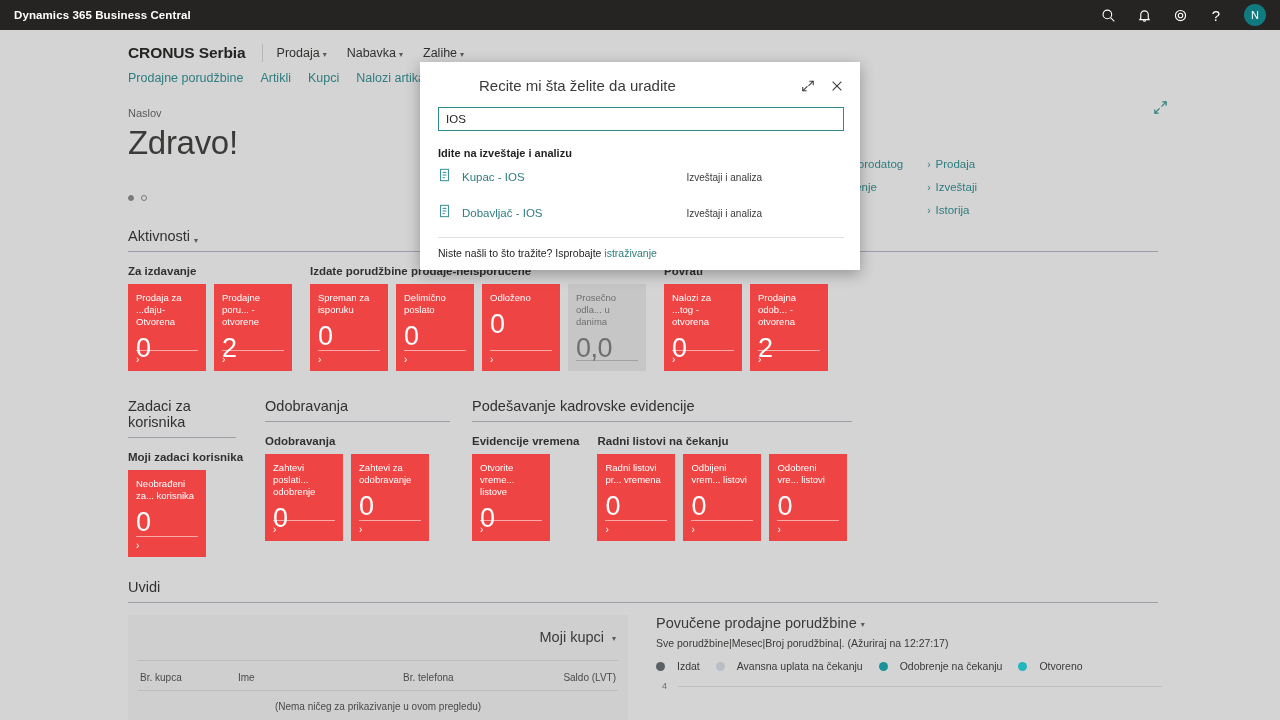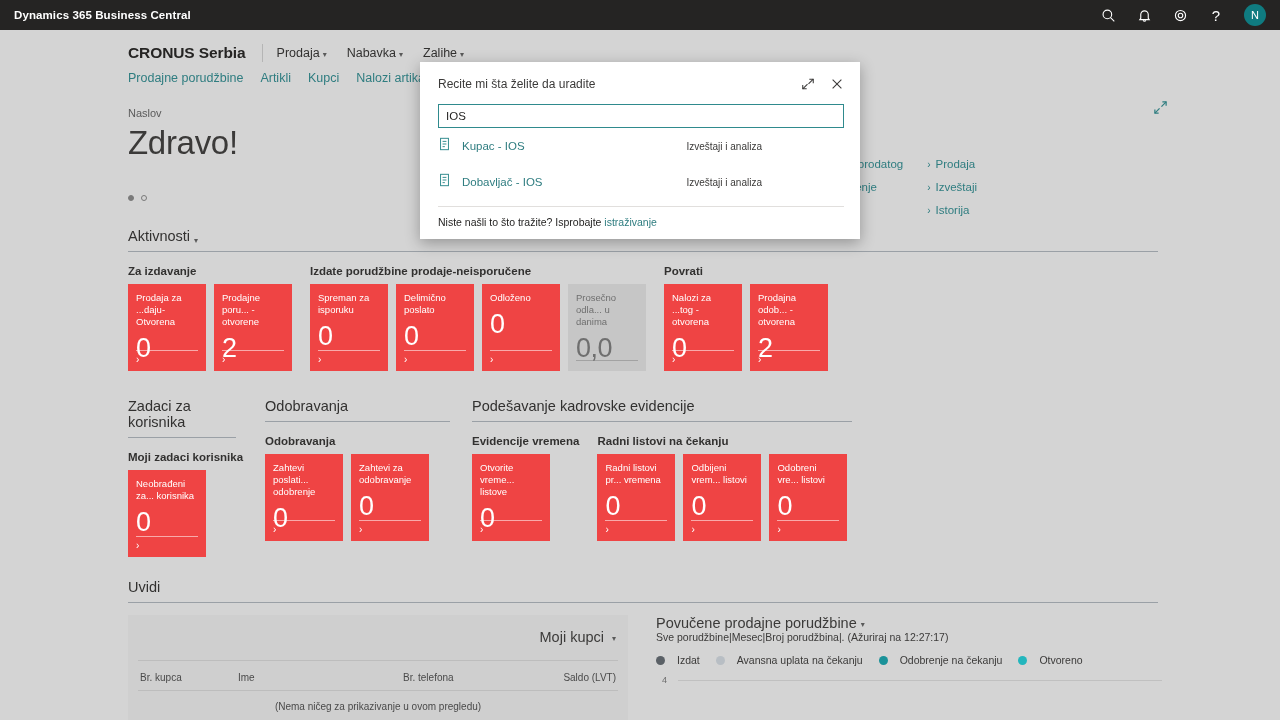--- a/index.html
+++ b/index.html
@@ -100,37 +100,37 @@
   .card-list { width: 500px; background: #cfcfcf; padding: 14px 0 0 0; }
   .card-title { font-size: 14.5px; color: #3b3a39; font-weight: 400; padding: 0 12px; display: flex; align-items: center; gap: 8px; cursor: pointer; justify-content: flex-end; }
   .card-rule { height: 1px; background: #bdbdbd; margin: 15px 10px 0 10px; }
   .cols { display: flex; padding: 11px 12px 7px 12px; }
   .col-h { font-size: 10px; color: #4a4a4a; }
   .empty-msg { font-size: 10px; color: #4a4a4a; text-align: center; padding-top: 10px; border-top: 1px solid #bdbdbd; margin: 0 10px; }
 
   
   .chart-box { width: 506px; }
   .chart-title { font-size: 14.5px; color: #3b3a39; font-weight: 300; display: flex; align-items: center; gap: 4px; cursor: pointer; }
-  .chart-sub { font-size: 10.5px; color: #3b3a39; }
+  .chart-sub { font-size: 10.5px; color: #3b3a39; margin-top: 6px; }
   .legend { display: flex; gap: 16px; margin-top: 11px; align-items: center; }
   .lg { display: flex; align-items: center; gap: 12px; font-size: 10.5px; color: #3b3a39; }
   .lg-dot { width: 9px; height: 9px; border-radius: 50%; }
   .plot { margin-top: 14px; position: relative; height: 40px; }
   .ytick { font-size: 9px; color: #6b6b6b; position: absolute; left: 6px; top: -5px; }
   .gridline { position: absolute; left: 22px; right: 0; top: 0; height: 1px; background: #c0c0c0; }
 
   
   .dialog {
     position: absolute; left: 420px; top: 32px;
     width: 440px; background: #ffffff;
     box-shadow: 0 4px 14px rgba(0,0,0,.30);
     z-index: 40;
   }
   .dlg-head { display: flex; align-items: center; padding: 15px 16px 0 18px; }
-  .dlg-head-title { font-size: 12px; color: #3b3a39; }
+  .dlg-head-title { font-size: 15px; color: #3b3a39; margin-left: 41px; }
   .dlg-head-icons { margin-left: auto; display: flex; gap: 15px; align-items: center; }
   .dlg-ic { color: #3b3a39; cursor: pointer; display: flex; }
   .dlg-search {
     margin: 13px 16px 0 18px; height: 24px;
     border: 1px solid #2f8a8d; background: #fff;
     display: flex; align-items: center; padding: 0 7px;
   }
   .dlg-search input {
     border: 0; outline: 0; width: 100%;
     font-family: "Liberation Sans", sans-serif;
@@ -514,20 +514,21 @@
               <line x1="13" y1="3" x2="3" y2="13"></line>
           </svg>
         </div>
       </div>
     </div>
 
     <div class="dlg-search">
       <input type="text" value="IOS" style="">
     </div>
 
+    <div class="dlg-group">Idite na izveštaje i analizu</div>
 
     <div class="dlg-item">
       <span>
         <svg width="13" height="14" viewBox="0 0 14 16" fill="none" stroke="#2f8a8d" stroke-width="1.1">
           <rect x="2.5" y="1.5" width="9" height="13"></rect>
             <line x1="4.8" y1="5" x2="9.2" y2="5"></line>
           <line x1="4.8" y1="8" x2="9.2" y2="8"></line>
             <line x1="4.8" y1="11" x2="7.4" y2="11"></line>
         </svg>
       </span>

